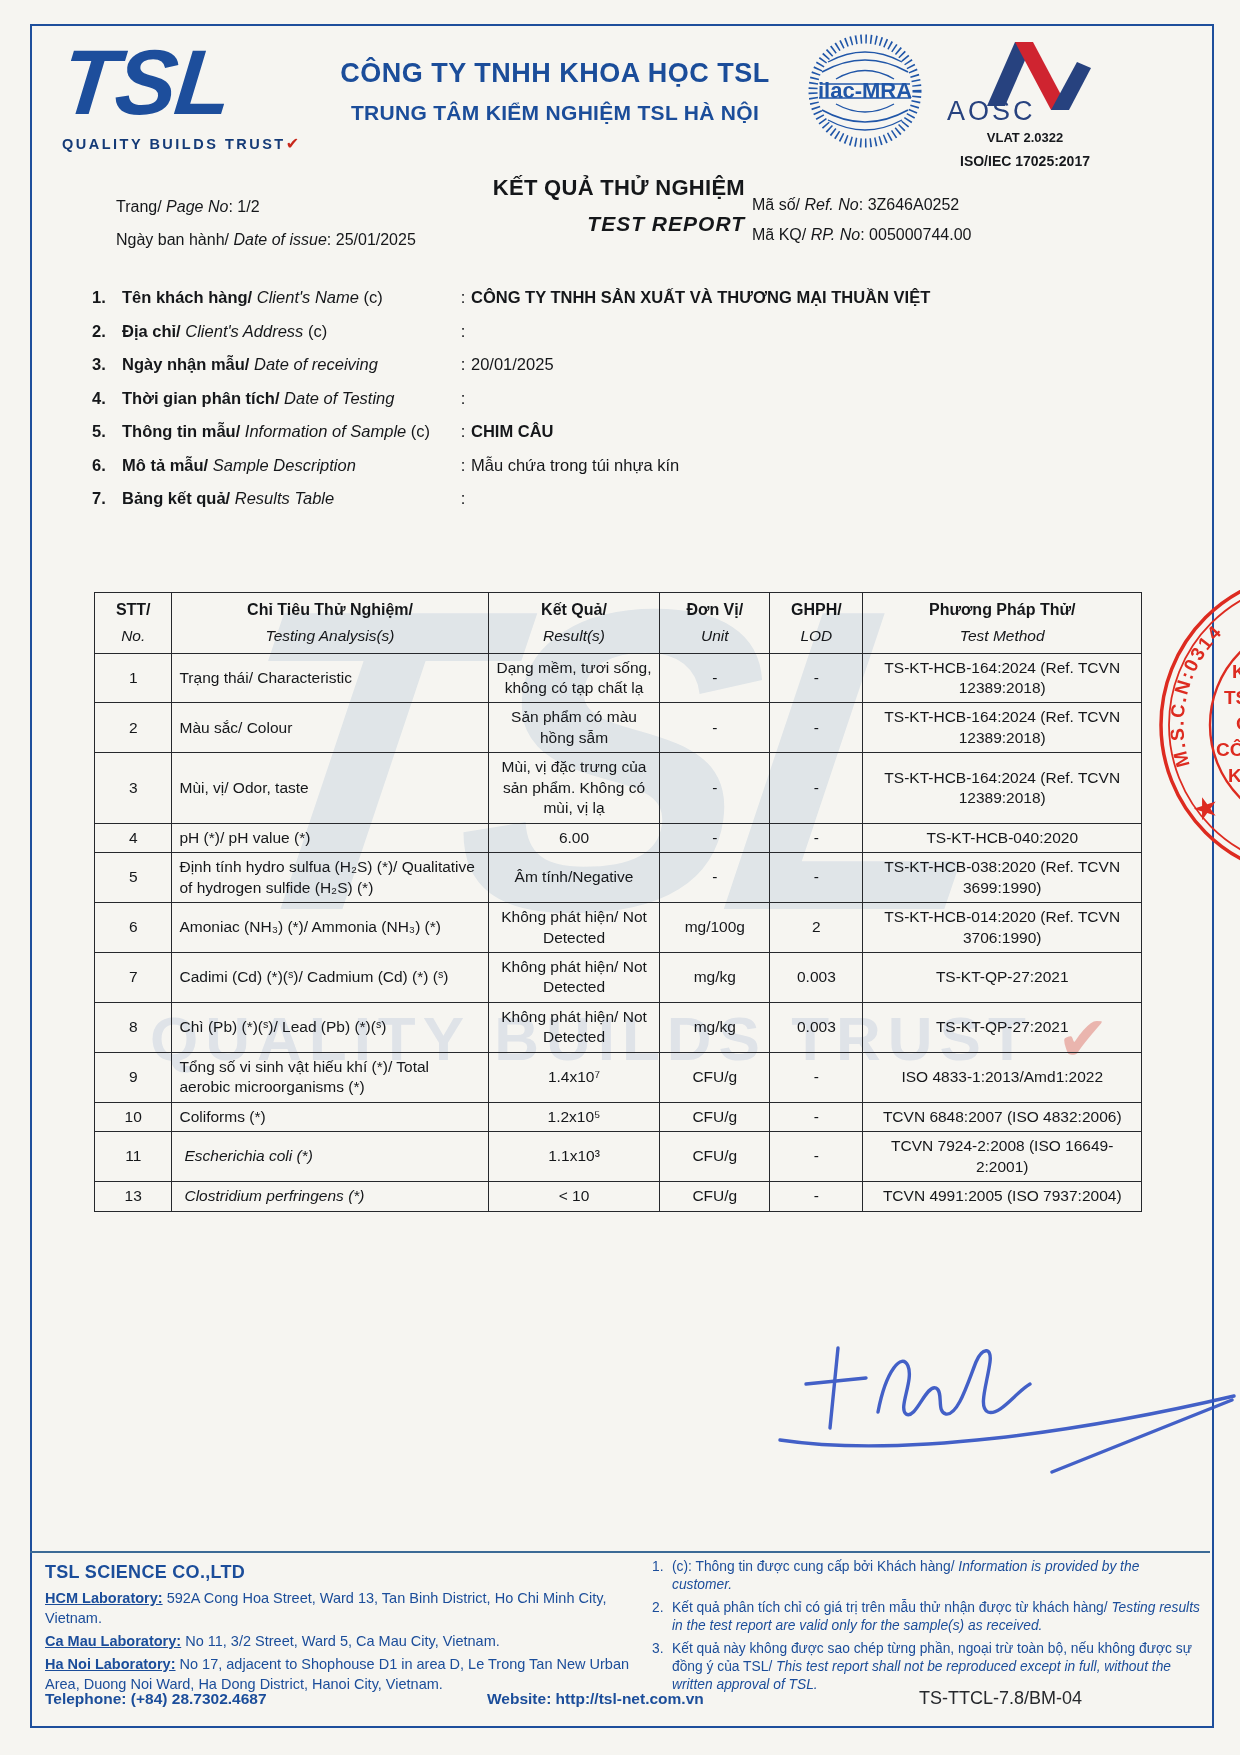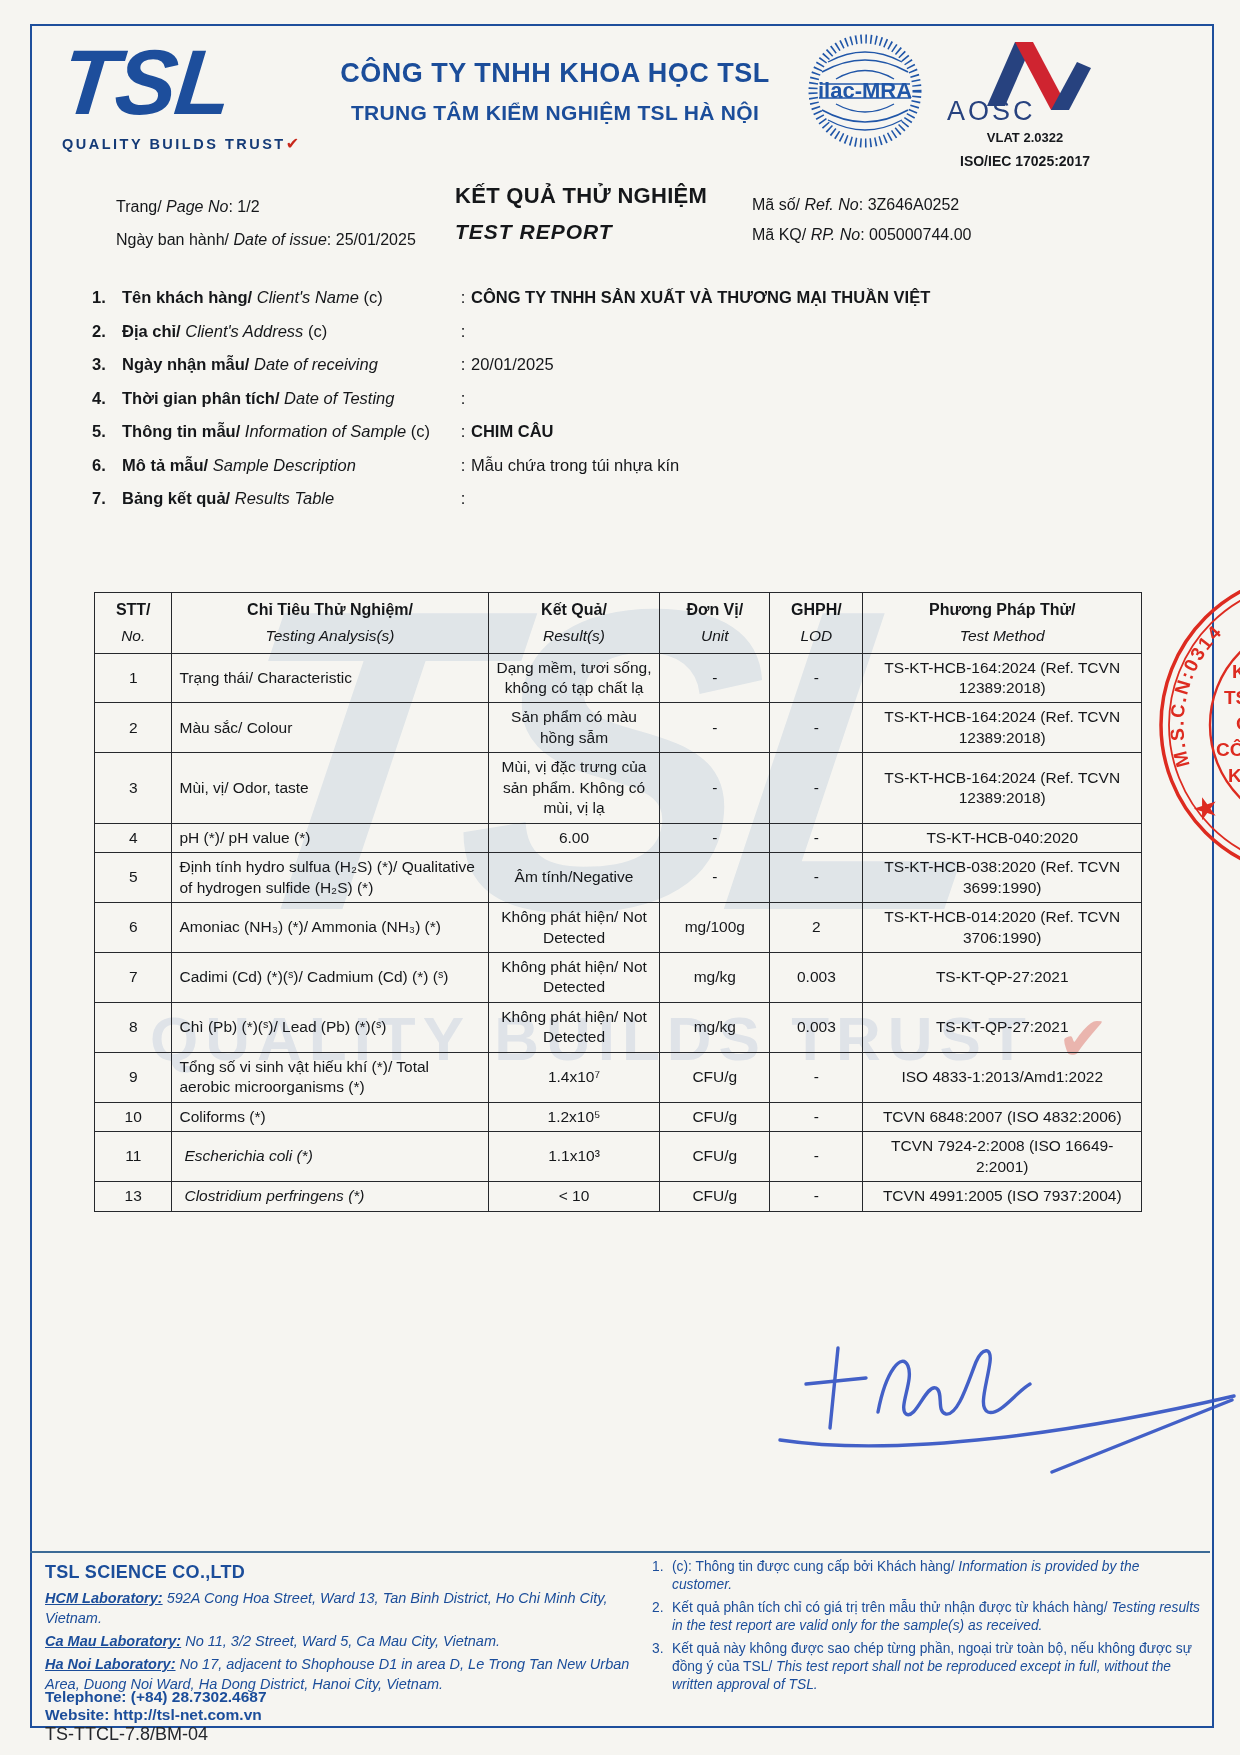--- a/index.html
+++ b/index.html
@@ -22,21 +22,21 @@
   .company{position:absolute;left:315px;top:58px;width:480px;text-align:center;color:#1b4d9a;}
   .company .l1{font-size:27px;font-weight:bold;letter-spacing:.5px;}
   .company .l2{font-size:21px;font-weight:bold;margin-top:12px;letter-spacing:.3px;}
   .ilac{position:absolute;left:806px;top:32px;width:118px;height:118px;}
   .aosc{position:absolute;left:932px;top:28px;width:186px;text-align:center;}
   .aosc .vlat{font-size:13px;font-weight:bold;color:#16181c;margin-top:-2px;}
   .aosc .iso{font-size:14px;font-weight:bold;color:#16181c;margin-top:8px;}
 
   
   .meta-left{position:absolute;left:116px;top:190px;font-size:16px;line-height:33px;}
-  .meta-center{position:absolute;left:455px;top:183px;width:290px;text-align:left;}
+  .meta-center{position:absolute;left:455px;top:175px;width:290px;text-align:right;}
   .meta-center .tvi{font-size:22px;font-weight:bold;letter-spacing:.3px;}
   .meta-center .ten{font-size:21px;font-weight:bold;font-style:italic;margin-top:11px;letter-spacing:1px;}
   .meta-right{position:absolute;left:752px;top:190px;font-size:16px;line-height:30px;}
   .it{font-style:italic;}
   .b{font-weight:bold;}
 
   
   .info{position:absolute;left:92px;top:288px;width:1060px;font-size:16.5px;}
   .info-row{display:flex;align-items:flex-start;margin-bottom:14.5px;}
   .info-row .no{width:30px;font-weight:bold;}
@@ -69,27 +69,27 @@
 
   
   .stamp{position:absolute;left:1148px;top:560px;width:330px;height:330px;z-index:3;}
   
   .sig{position:absolute;left:760px;top:1300px;width:480px;height:190px;z-index:4;}
 
   
   .foot-sep{position:absolute;left:30px;top:1551px;width:1180px;border-top:2px solid #3c6a96;}
   .foot-left{position:absolute;left:45px;top:1560px;width:592px;color:#1b4d9a;font-size:14.5px;line-height:1.38;}
   .foot-left .co{font-size:18px;font-weight:bold;margin-bottom:3px;letter-spacing:.3px;}
-  .lab{margin-bottom:3px;font-style:italic;}
+  .lab{margin-bottom:3px;}
   .lab .ll{font-weight:bold;text-decoration:underline;}
   .foot-right{position:absolute;left:652px;top:1558px;width:548px;color:#1b4d9a;font-size:13.8px;line-height:1.3;}
   .note{display:flex;margin-bottom:5px;}
   .note .nn{width:20px;flex:none;}
   .note .nt{flex:1;}
-  .bottom-bar{position:absolute;left:45px;top:1688px;width:1155px;display:flex;align-items:baseline;flex-direction:column;}
+  .bottom-bar{position:absolute;left:45px;top:1688px;width:1155px;display:flex;align-items:baseline;}
   .bottom-bar .tel{width:442px;color:#1b4d9a;font-weight:bold;font-size:15.5px;}
   .bottom-bar .web{width:432px;color:#1b4d9a;font-weight:bold;font-size:15.5px;}
   .bottom-bar .code{color:#26282c;font-size:18px;}
 </style>
 </head>
 <body>
 
 <div class="wm">TSL</div>
 <div class="wm2"><span>QUALITY BUILDS TRUST</span> <span class="chk">✔</span></div>
 

